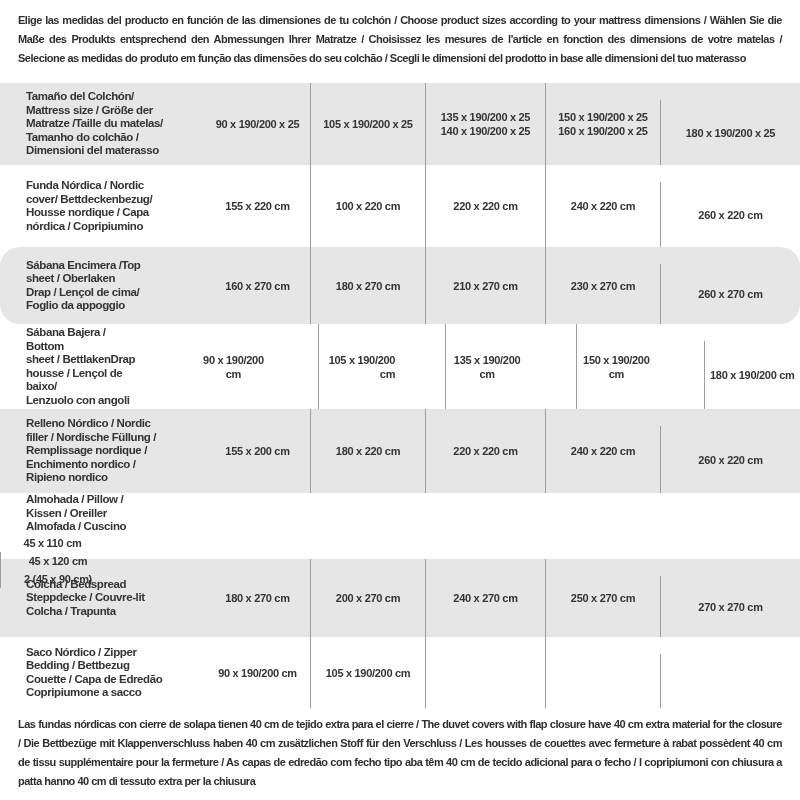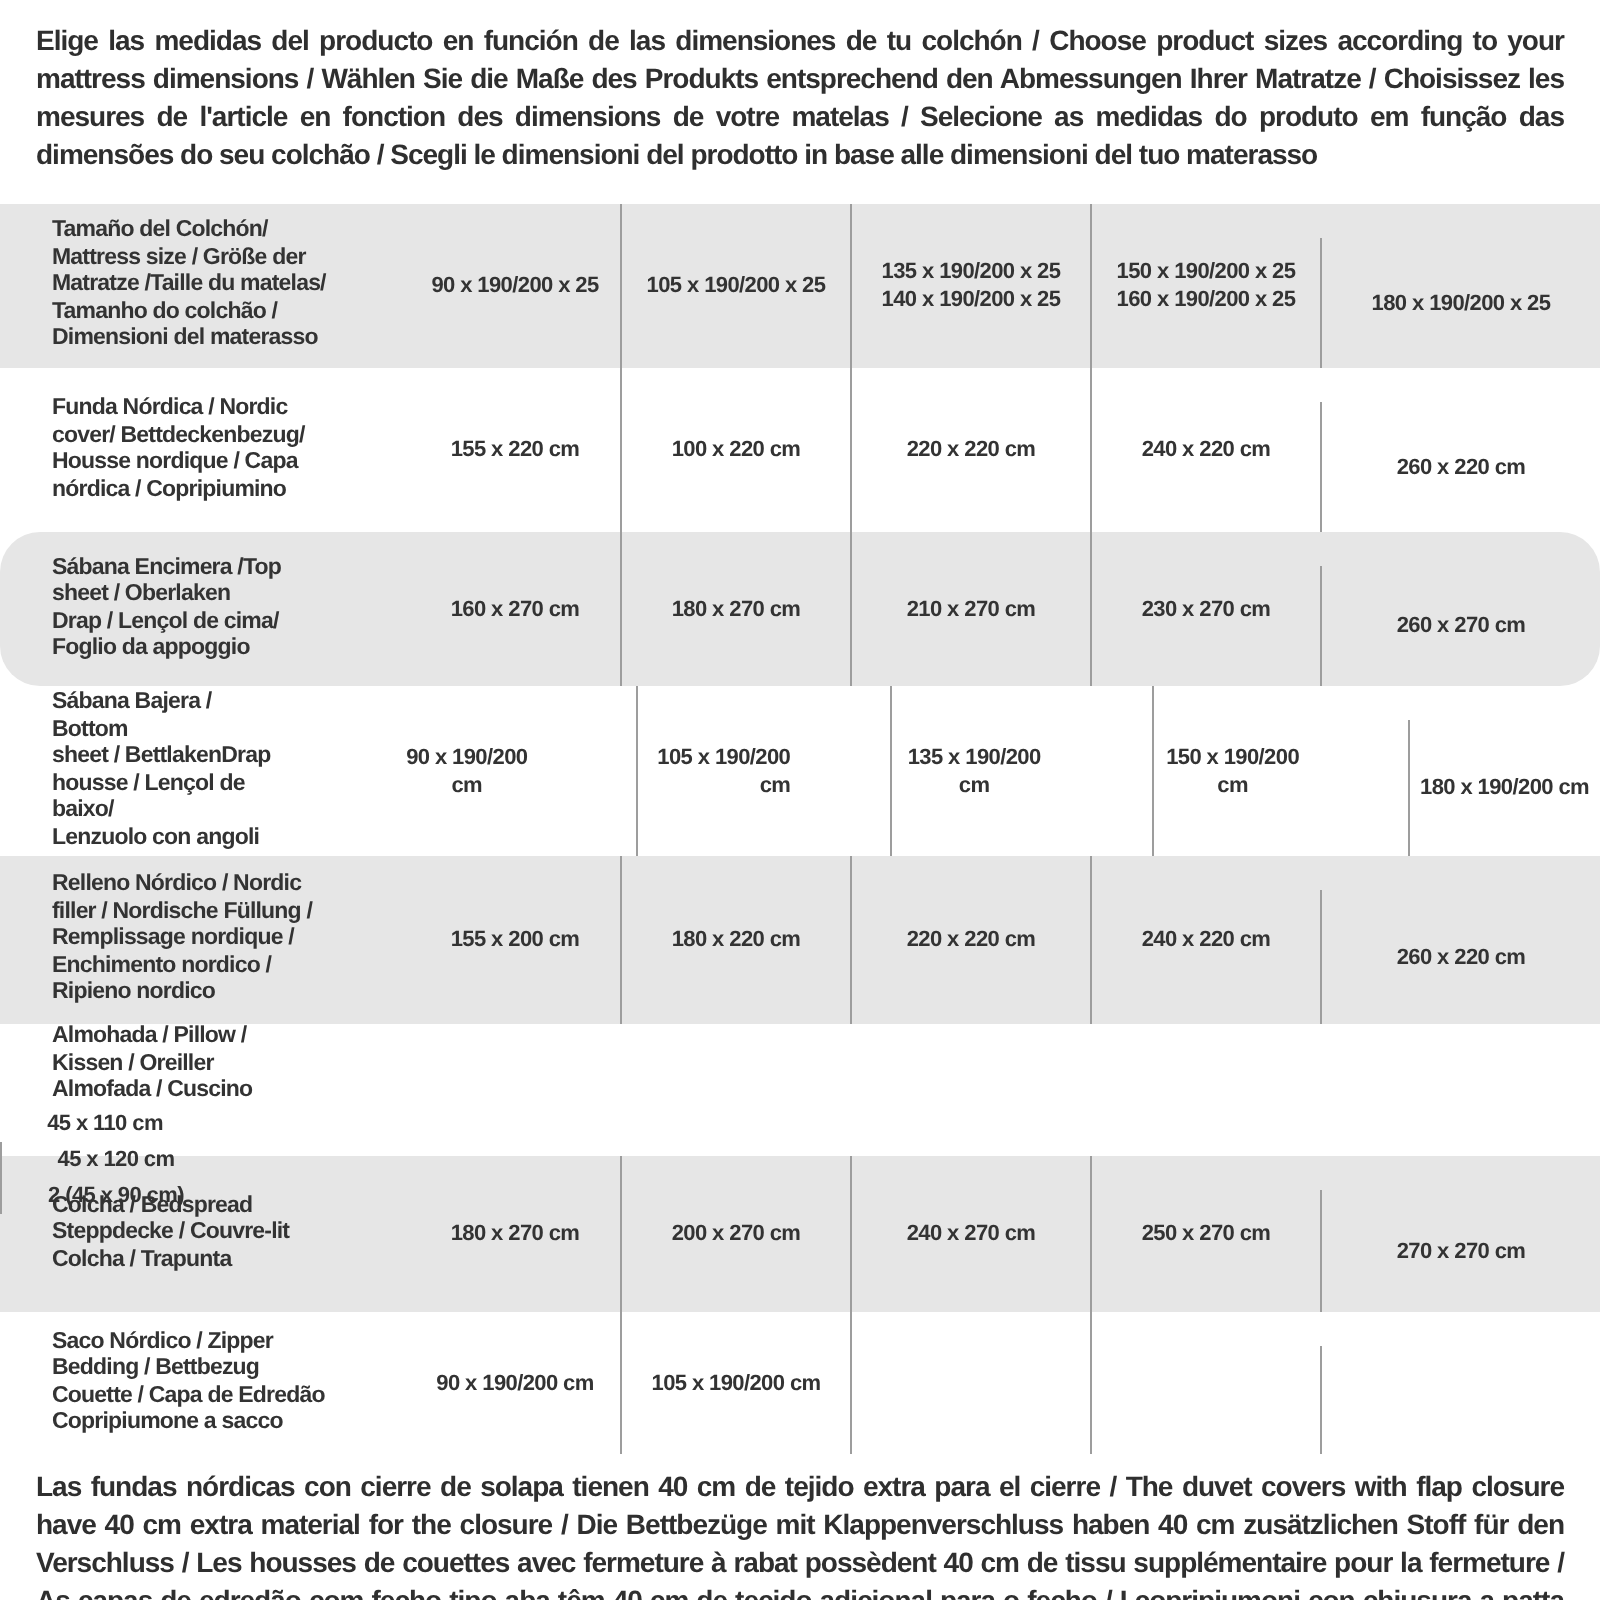--- a/index.html
+++ b/index.html
@@ -4,21 +4,21 @@
 <style>
   html,body{margin:0;padding:0;}
   body{
     width:800px;height:800px;overflow:hidden;background:#ffffff;
     font-family:"Liberation Sans",sans-serif;
     font-weight:bold;color:#333333;
     -webkit-font-smoothing:antialiased;
   }
   .page{width:800px;height:800px;}
   .para{
-    font-size:14px;line-height:19px;letter-spacing:-0.5px;
+    font-size:11px;line-height:19px;letter-spacing:-0.5px;
     text-align:justify;color:#2f2f2f;
     margin:11px 18px 0 18px;
     white-space:normal;
   }
   .para.header{margin-bottom:15px;}
   .para.footer{margin-top:7px;}
   .table{width:800px;}
   .row{display:flex;width:800px;box-sizing:border-box;}
   .row:nth-child(odd){background:#e6e6e6;}
   .row:nth-child(even){background:#ffffff;}

